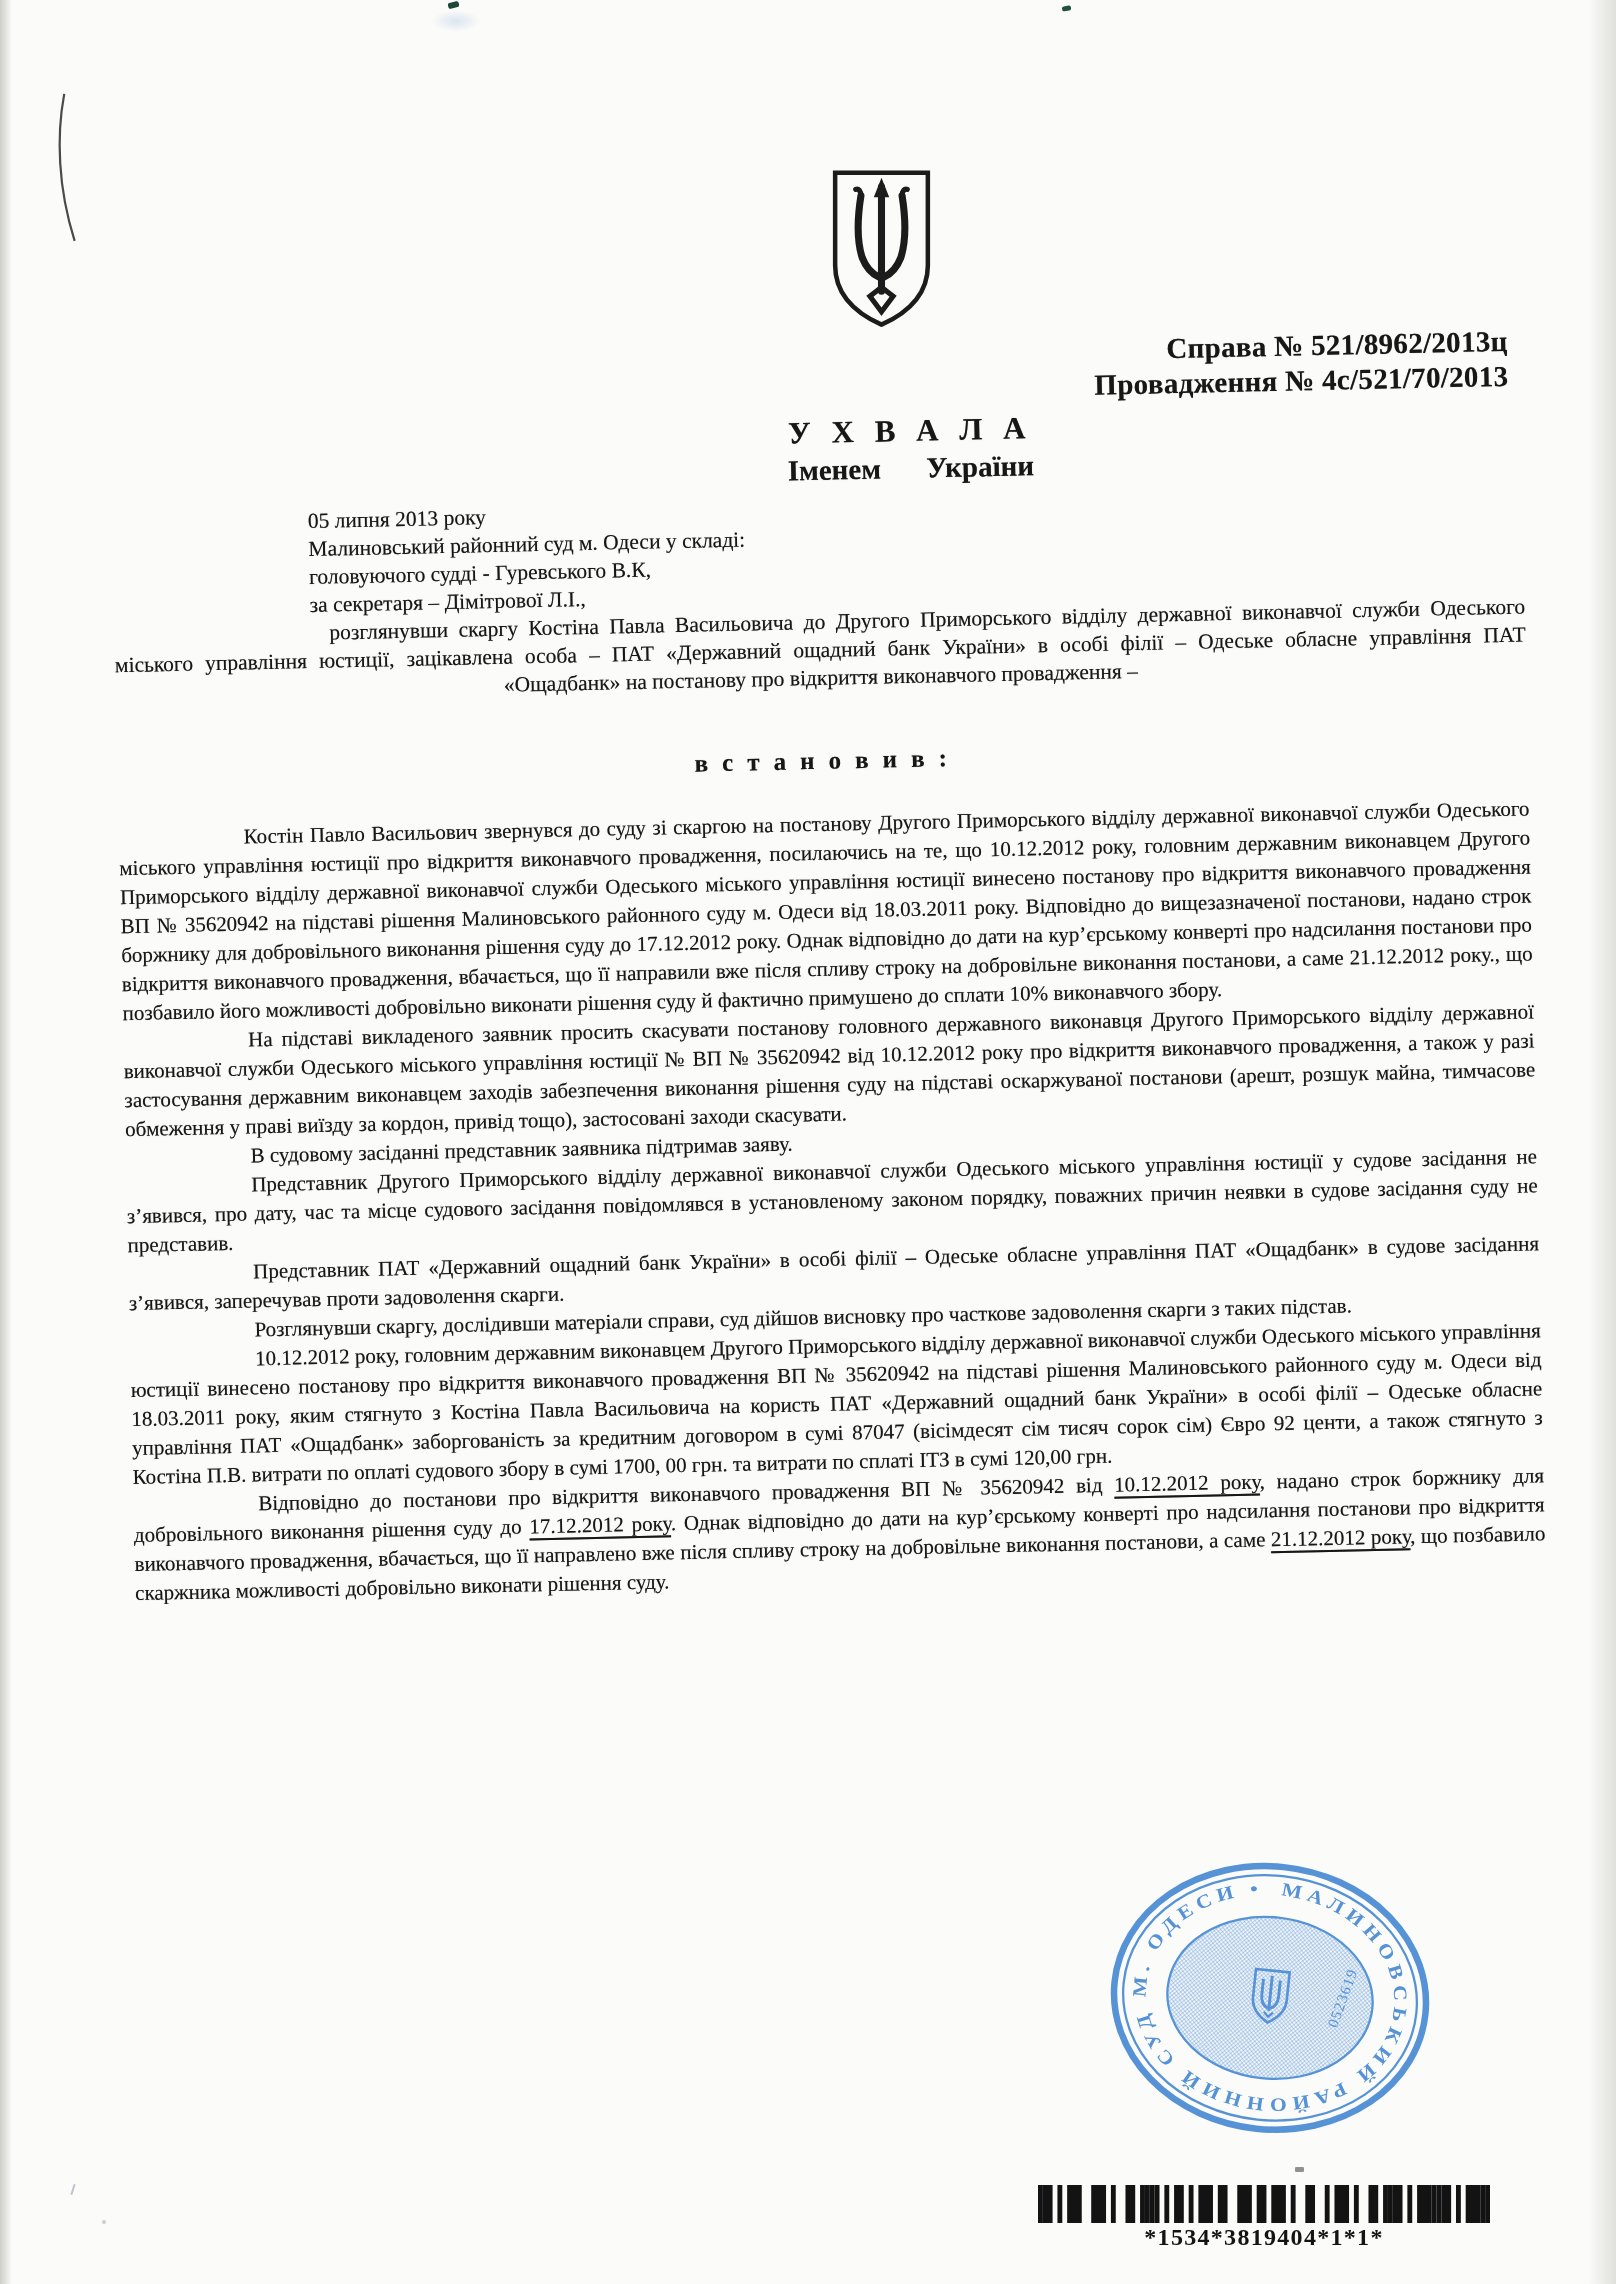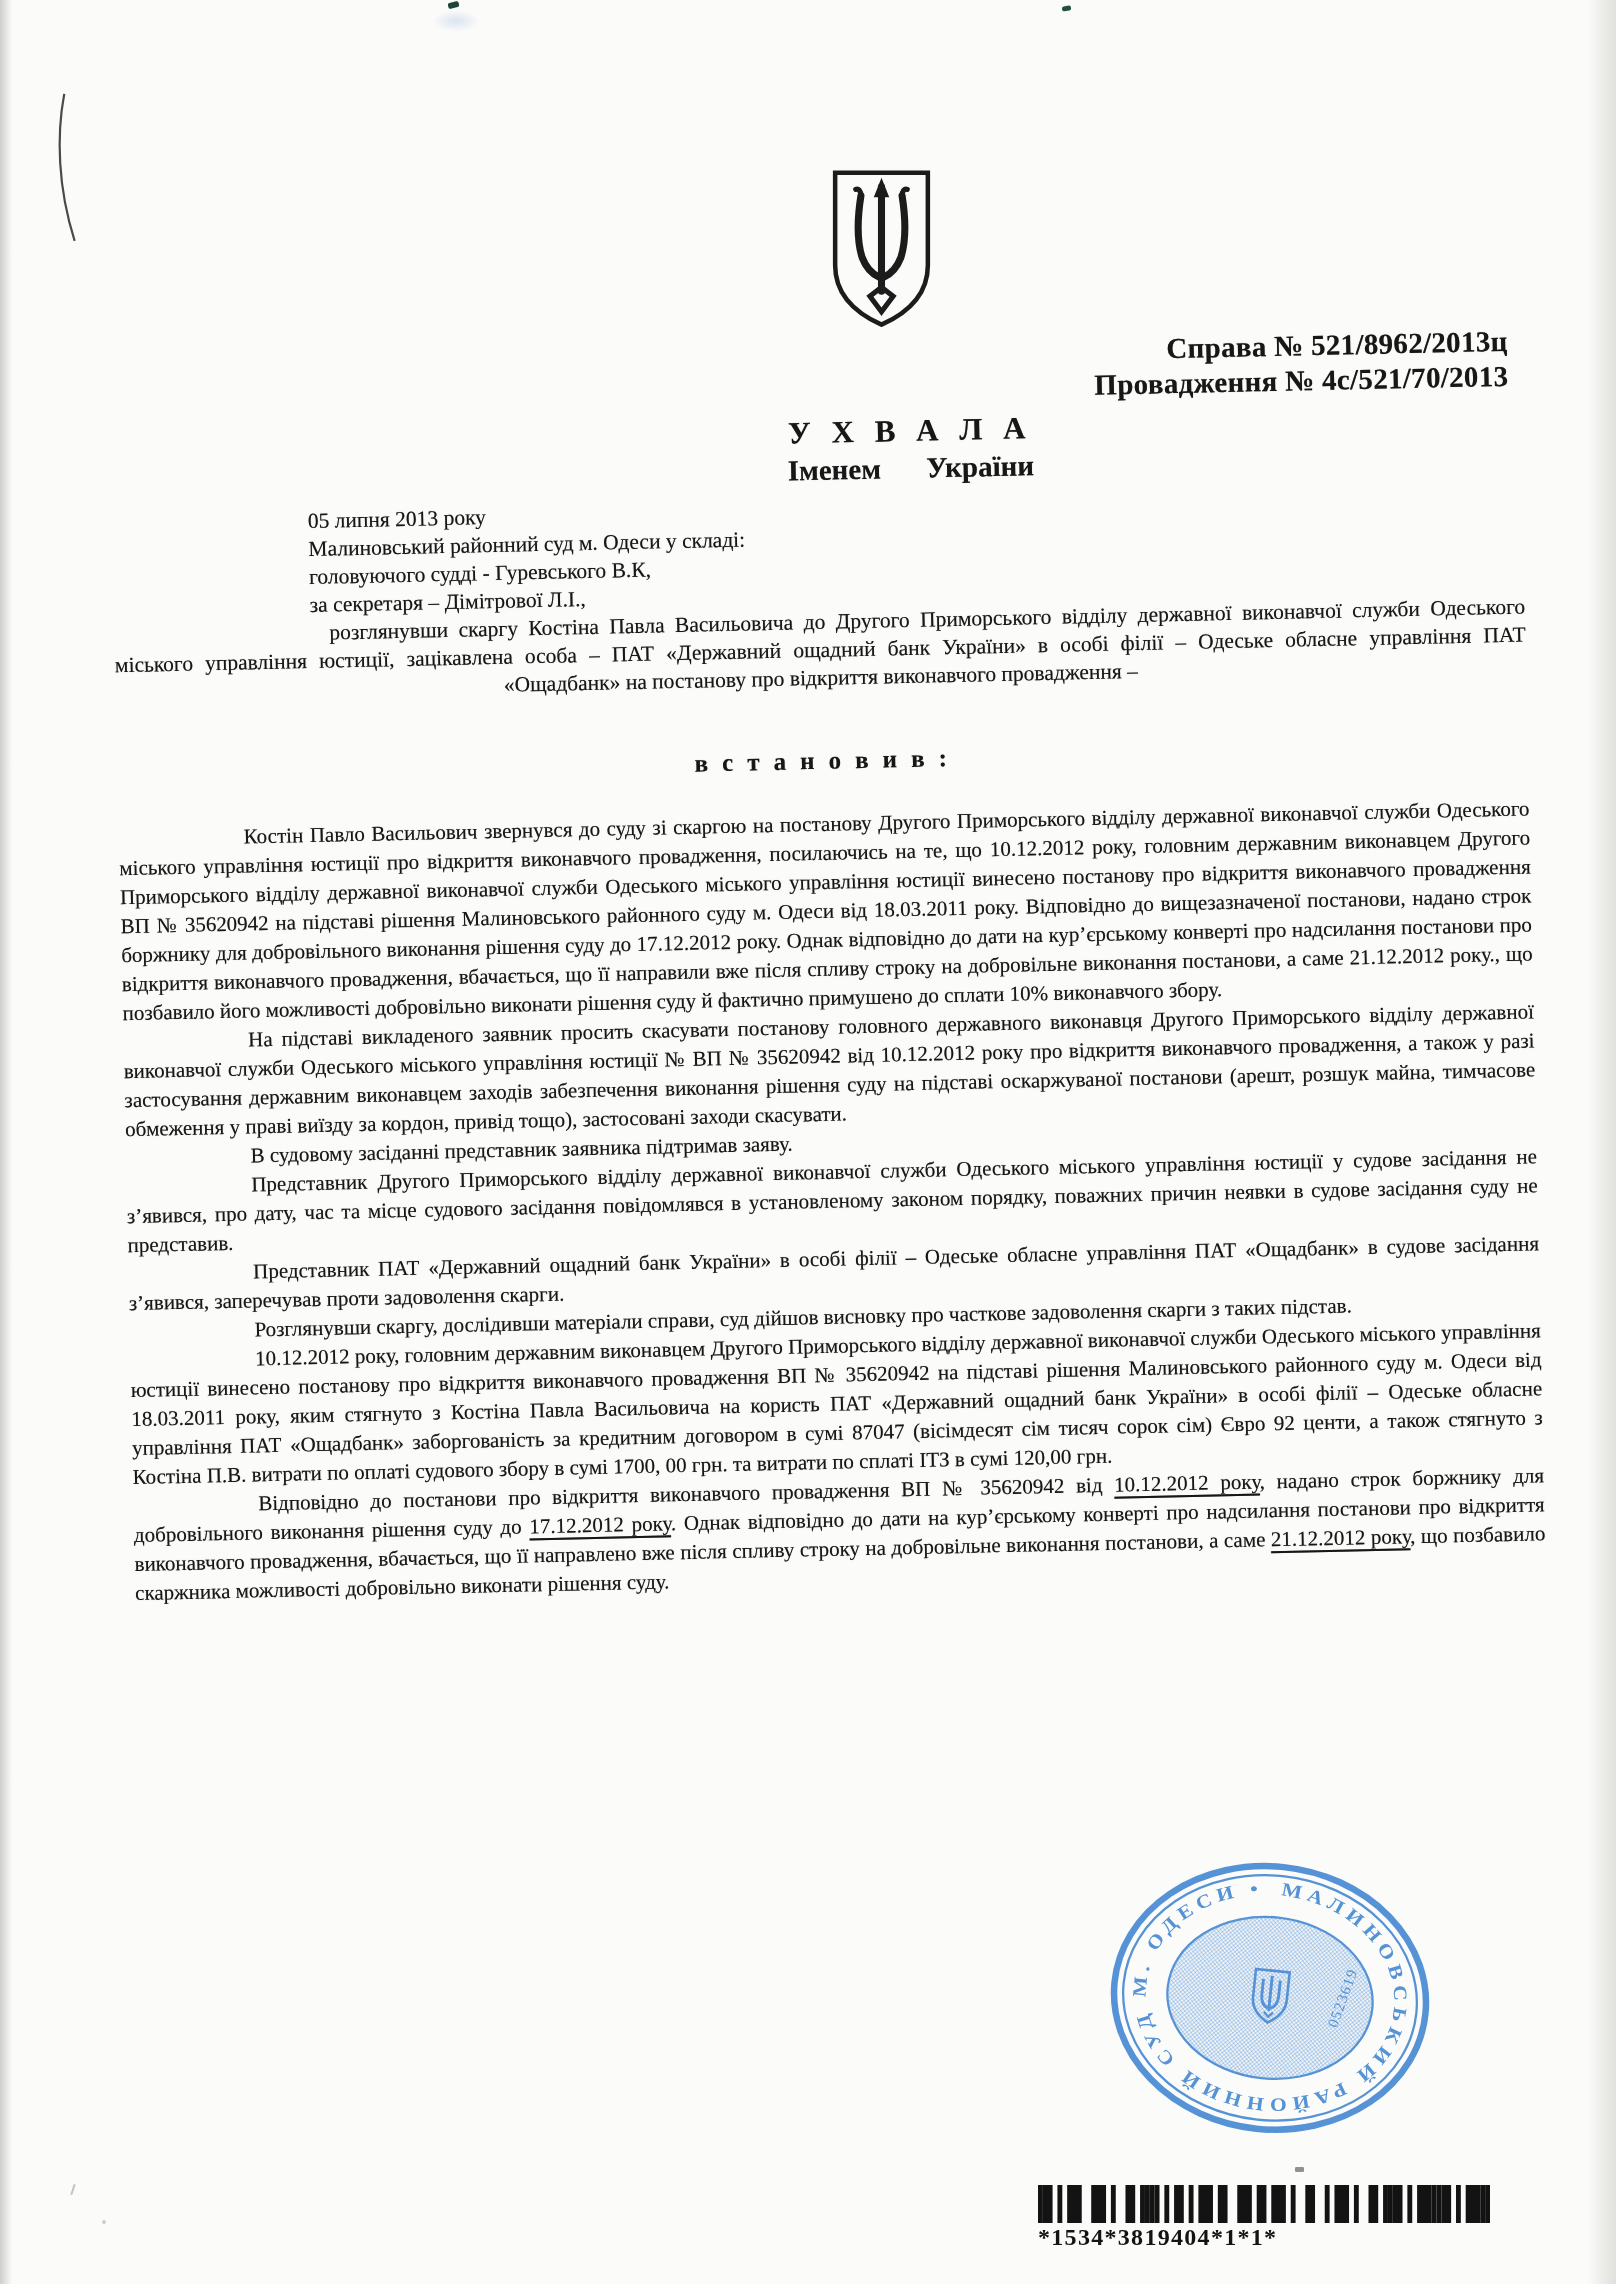--- a/index.html
+++ b/index.html
@@ -47,21 +47,21 @@
   }
   .bodytext u{text-decoration-thickness:1.6px;text-underline-offset:4.6px;}
 
   .emblem{position:absolute;left:830px;top:167px;width:103px;height:162px;}
 
   .stamp{
     position:absolute;left:1104px;top:1853px;width:332px;height:295px;
     mix-blend-mode:multiply;opacity:.88;
   }
 
-  .barcode{position:absolute;left:1038px;top:2185px;width:452px;}
+  .barcode{position:absolute;left:1038px;top:2185px;width:452px;text-align:center;}
   .barcode svg{display:block;width:452px;height:38px;}
   .barcode-text{
     font-family:"Liberation Serif", serif;font-size:24px;font-weight:bold;
     letter-spacing:1.3px;margin-top:1.3px;color:#141414;
   }
 
   .artifact{position:absolute;}
   .spec1{left:448px;top:2px;width:11px;height:5.9px;background:#1d4539;border-radius:2px;transform:rotate(-14deg);}
   .spec2{left:1062px;top:5.9px;width:8.5px;height:4.6px;background:#215043;border-radius:2px;transform:rotate(-9deg);}
   .smudge{left:432px;top:10.4px;width:48px;height:22px;border-radius:50%;

